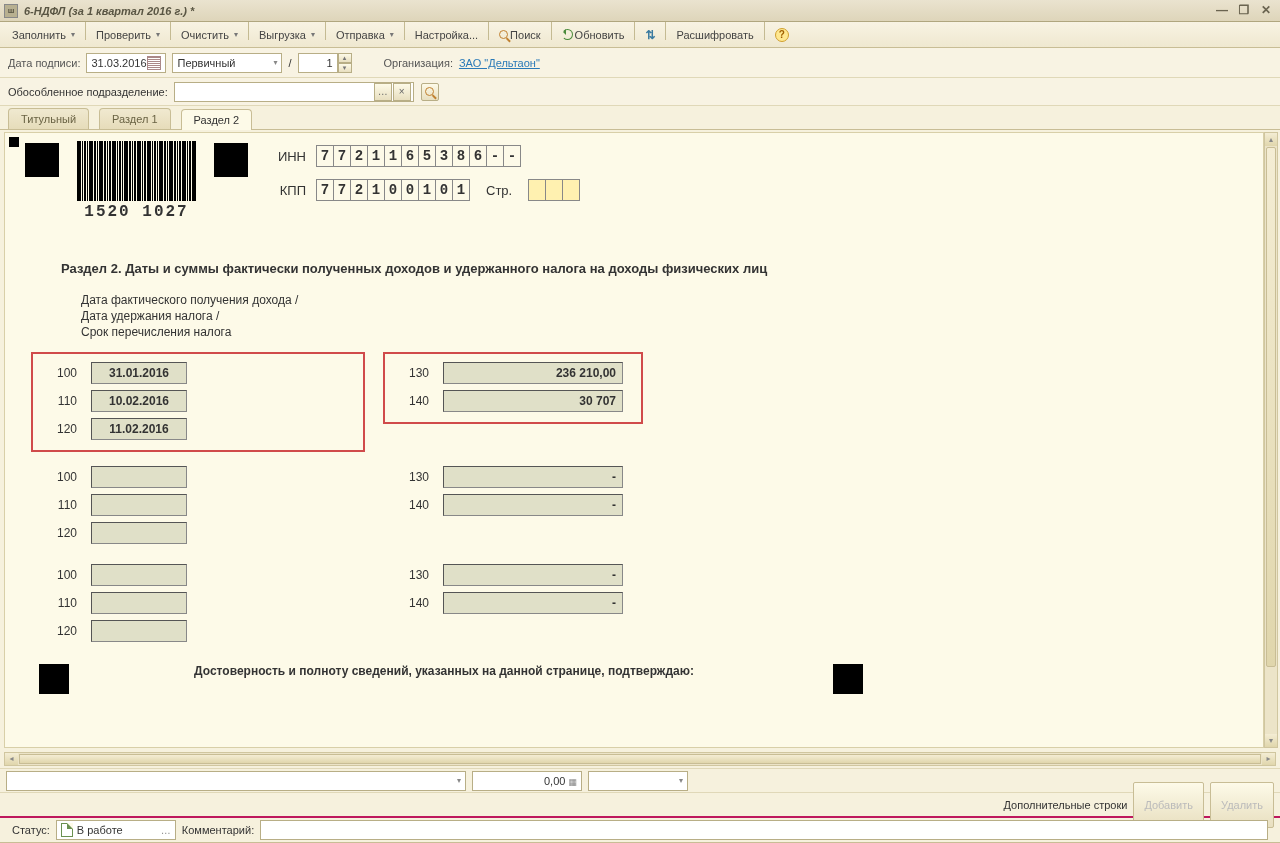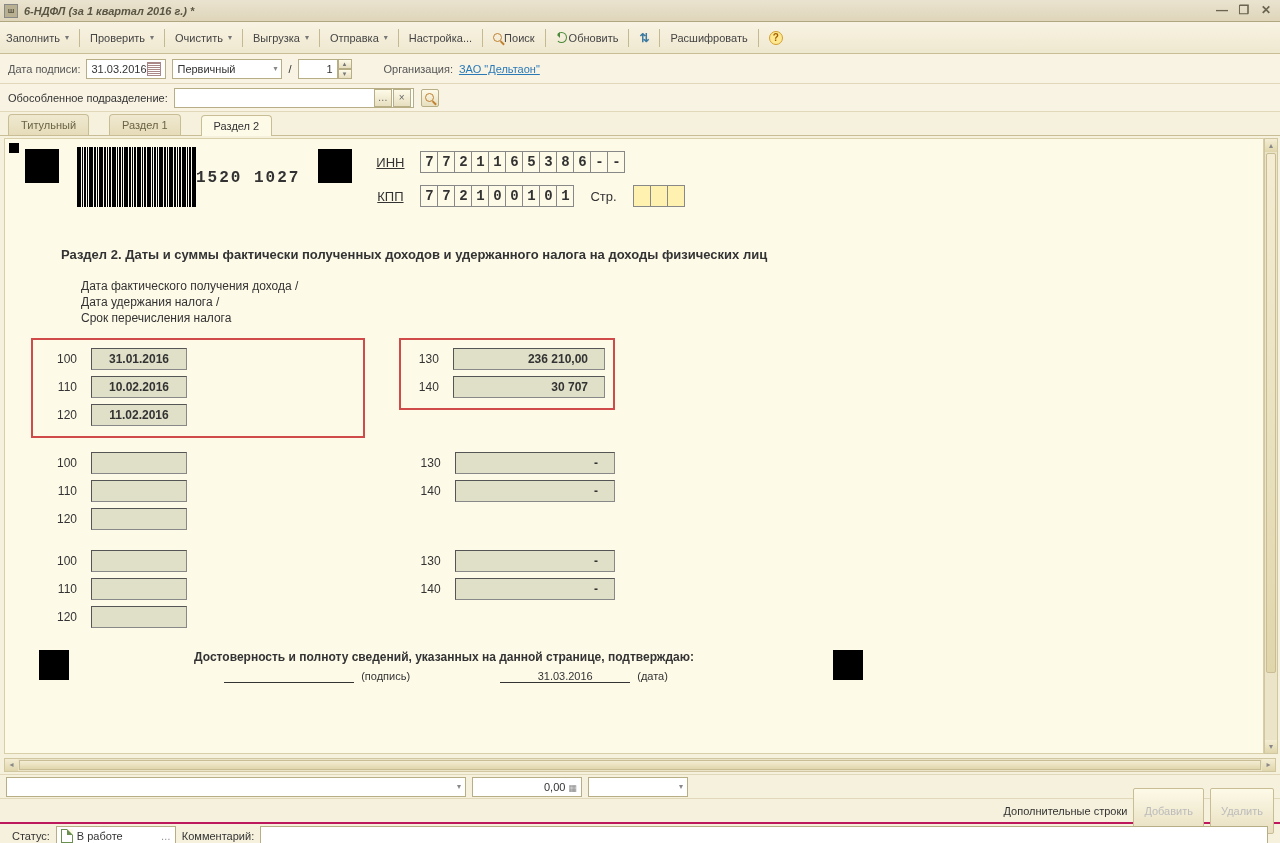--- a/index.html
+++ b/index.html
@@ -5,21 +5,21 @@
   * { box-sizing: border-box; }
   body { margin:0; padding:0; font-family: Arial, sans-serif; font-size:11px; color:#333; background:#f5f0e0; width:1280px; height:843px; overflow:hidden; }
 
   
   .titlebar { height:22px; background:linear-gradient(#eae3cf,#ded5ba); border-bottom:1px solid #b0a67f; display:flex; align-items:center; padding:0 4px; font-weight:bold; font-style:italic; color:#595543; }
   .titlebar .icon { width:14px; height:14px; background:#b8b090; margin-right:6px; border:1px solid #888; display:flex; align-items:center; justify-content:center; font-size:8px; font-style:normal;}
   .titlebar .spacer { flex:1; }
   .titlebar .winbtn { width:20px; height:16px; margin-left:2px; text-align:center; color:#6a6450; font-weight:bold; font-size:12px; cursor:pointer; font-style:normal;}
 
   
-  .toolbar { height:32px; background:linear-gradient(#f8f3e3,#efe8d0); border-bottom:1px solid #c8bd95; display:flex; align-items:center; padding:0 0; gap:2px; }
+  .toolbar { height:26px; background:linear-gradient(#f8f3e3,#efe8d0); border-bottom:1px solid #c8bd95; display:flex; padding:0 6px; gap:2px; }
   .toolbar .btn { padding:2px 6px; color:#444; display:flex; align-items:center; gap:2px; cursor:pointer; white-space:nowrap;}
   .toolbar .sep { width:1px; height:18px; background:#c4ba92; margin:0 2px; }
   .toolbar .drop::after { content:"▾"; font-size:8px; margin-left:3px; color:#777; }
   .tb-ic { width:14px; height:14px; display:inline-block; }
   .ic-search { border:1.5px solid #c08030; border-radius:50%; width:9px; height:9px; position:relative; }
   .ic-search::after { content:""; position:absolute; width:5px; height:1.5px; background:#c08030; bottom:-2px; right:-4px; transform:rotate(45deg); }
   .ic-refresh { border:1.5px solid #4a8a3a; border-radius:50%; width:11px; height:11px; border-left-color:transparent; position:relative;}
   .ic-refresh::after{content:"";position:absolute;border:3px solid transparent;border-right-color:#4a8a3a;left:-3px;top:-1px;}
   .ic-arrows { color:#3a7aa0; font-weight:bold; font-size:12px; }
   .ic-help { width:14px; height:14px; border:1px solid #d0a030; border-radius:50%; background:#ffe890; color:#a06000; font-weight:bold; text-align:center; line-height:12px; font-size:10px;}
@@ -36,69 +36,69 @@
   .spin-btns span { width:14px; height:10px; background:linear-gradient(#fdfae8,#e8dfc0); border:1px solid #b8ae86; font-size:7px; text-align:center; line-height:8px; cursor:pointer; color:#777;}
   .link { color:#2a7ab8; text-decoration:underline; cursor:pointer; }
 
   
   .subrow { height:28px; background:#f8f3e3; border-bottom:1px solid #e0d8b8; display:flex; align-items:center; padding:0 8px; gap:6px; }
   .longinput { flex:0 0 240px; background:#fff; border:1px solid #b8ae86; height:20px; display:flex; align-items:center; justify-content:flex-end; padding:0 2px;}
   .mini-btn { width:18px; height:18px; background:linear-gradient(#fdfae8,#e8dfc0); border:1px solid #b8ae86; margin-left:1px; display:flex; align-items:center; justify-content:center; font-size:10px; cursor:pointer; color:#666;}
 
   
   .tabs { height:24px; background:#f6f1dd; border-bottom:1px solid #c8bd95; display:flex; align-items:flex-end; padding-left:8px; }
-  .tab { padding:4px 12px; border:1px solid #c8bd95; border-bottom:none; margin-right:20px; background:linear-gradient(#f0e9d0,#e6dcba); border-radius:4px 4px 0 0; cursor:pointer; color:#6a6344;}
+  .tab { padding:4px 12px; border:1px solid #c8bd95; border-bottom:none; margin-right:10px; background:linear-gradient(#f0e9d0,#e6dcba); border-radius:4px 4px 0 0; cursor:pointer; color:#6a6344;}
   .tab.active { background:#fdfae8; position:relative; top:1px; color:#333;}
 
   
   .docwrap { position:relative; height:620px; background:#f6f1dd; }
   .doc { position:absolute; inset:2px 16px 2px 4px; background:#fdfae8; border:1px solid #d8cfa8; overflow:auto; }
   .vscroll { position:absolute; right:2px; top:2px; bottom:2px; width:14px; background:#ece4c8; border:1px solid #d0c69f; }
   .vscroll .thumb { position:absolute; left:1px; right:1px; top:14px; height:520px; background:linear-gradient(#f4edd4,#e0d6ac); border:1px solid #c8bd95; border-radius:2px;}
   .vscroll .arr { position:absolute; left:0; right:0; height:13px; background:linear-gradient(#f4edd4,#e0d6ac); text-align:center; font-size:8px; color:#888; line-height:13px;}
   .vscroll .arr.up{top:0;} .vscroll .arr.dn{bottom:0;}
   .hscrollrow { height:18px; background:#f6f1dd; display:flex; }
   .hscroll { flex:1; margin:2px 4px 0 4px; background:#ece4c8; border:1px solid #d0c69f; position:relative; height:14px;}
   .hscroll .arr { position:absolute; top:0; bottom:0; width:13px; background:linear-gradient(#f4edd4,#e0d6ac); text-align:center; font-size:8px; color:#888; line-height:12px;}
   .hscroll .arr.l{left:0;} .hscroll .arr.r{right:0;}
   .hscroll .thumb{position:absolute; top:1px; bottom:1px; left:14px; right:14px; background:linear-gradient(#f4edd4,#e0d6ac); border:1px solid #c8bd95;}
 
   
   .doc-inner { padding:8px 20px; }
   .corner-sq { position:absolute; width:10px; height:10px; background:#000; left:4px; top:4px;}
   .barcode-row { display:flex; align-items:flex-start; gap:18px; }
   .black-sq { width:34px; height:34px; background:#000; margin-top:2px;}
-  .barcode { display:flex; flex-direction:row; align-items:center; }
+  .barcode { display:flex; flex-direction:column; align-items:center; }
   .bars { display:flex; height:60px; gap:1px; }
   .bars span { display:block; width:2px; background:#000; }
   .bars span.w { width:4px; }
   .bars span.t { width:1px; }
   .bartxt { font-family:"Courier New",monospace; font-size:16px; font-weight:bold; letter-spacing:2px; margin-top:2px;}
   .inn-group { display:flex; flex-direction:column; gap:12px; margin-top:4px;}
   .cells-row { display:flex; align-items:center; gap:10px; }
-  .cells-row .lbl { width:40px; text-align:center; font-size:13px;text-decoration:underline;}
+  .cells-row .lbl { width:40px; text-align:right; font-size:13px;}
   .cells { display:flex; }
   .cell { width:18px; height:22px; border:1px solid #888; margin-left:-1px; text-align:center; line-height:20px; font-family:"Courier New",monospace; font-size:14px; font-weight:bold;}
   .cell.first{margin-left:0;}
   .cell.yellow { background:#fff1b0; }
   .str-lbl { margin:0 6px; font-size:13px;}
 
   .section-title { margin:40px 0 16px 36px; font-weight:bold; font-size:13px; }
   .col-headers { display:flex; margin-left:56px; gap:96px; }
   .col-headers div { width:300px; font-size:12px; line-height:16px;}
 
   .data-area { margin-top:12px; }
   .red-box { border:2px solid #d04a4a; padding:8px 8px 10px 8px; }
   .row-pair { display:flex; align-items:center; margin-bottom:6px; }
   .code { width:36px; text-align:right; margin-right:14px; font-size:12px;}
   .valbox { width:96px; height:22px; background:#e0e0c8; border:1px solid #888; border-top-color:#555; border-left-color:#555; text-align:center; line-height:20px; font-weight:bold; font-size:12px;}
-  .valbox.wide { width:180px; text-align:right; padding-right:16px; }
+  .valbox.wide { width:180px; text-align:right; padding-right:6px; }
   .twocol { display:flex; gap:4px; align-items:flex-start; margin-bottom:14px;}
   .leftcol { width:340px; }
-  .rightcol { width:216px; margin-left:30px;}
+  .rightcol { width:260px; margin-left:14px;}
 
   .sig-row { margin-top:16px; text-align:center; position:relative; }
   .sig-row .bk { position:absolute; width:30px; height:30px; background:#000; }
   .sig-row .bk.l { left:14px; }
   .sig-row .bk.r { right:380px; }
   .sig-main { font-weight:bold; font-size:12px; margin-right:380px;}
   .sig-line { display:inline-block; border-bottom:1px solid #333; min-width:130px; text-align:center; margin:0 4px;}
   .sig-paren { font-size:11px; }
 
   
@@ -390,27 +390,20 @@
                 <div class="valbox wide">-</div>
               </div>
           </div>
         </div>
       </div>
 
       <div class="sig-row">
         <div class="bk l"></div>
         <div class="bk r"></div>
         <div class="sig-main">Достоверность и полноту сведений, указанных на данной странице, подтверждаю:</div>
-        <div style="margin-top:6px;margin-right:380px;">
-          <span class="sig-line">&nbsp;</span>
-          <span class="sig-paren">(подпись)</span>
-          <span style="display:inline-block;width:80px;"></span>
-          <span class="sig-line">31.03.2016</span>
-          <span class="sig-paren">(дата)</span>
-        </div>
       </div>
 
     </div>
   </div>
   <div class="vscroll">
     <div class="arr up">▴</div>
       <div class="thumb"></div>
       <div class="arr dn">▾</div>
   </div>
 </div>

